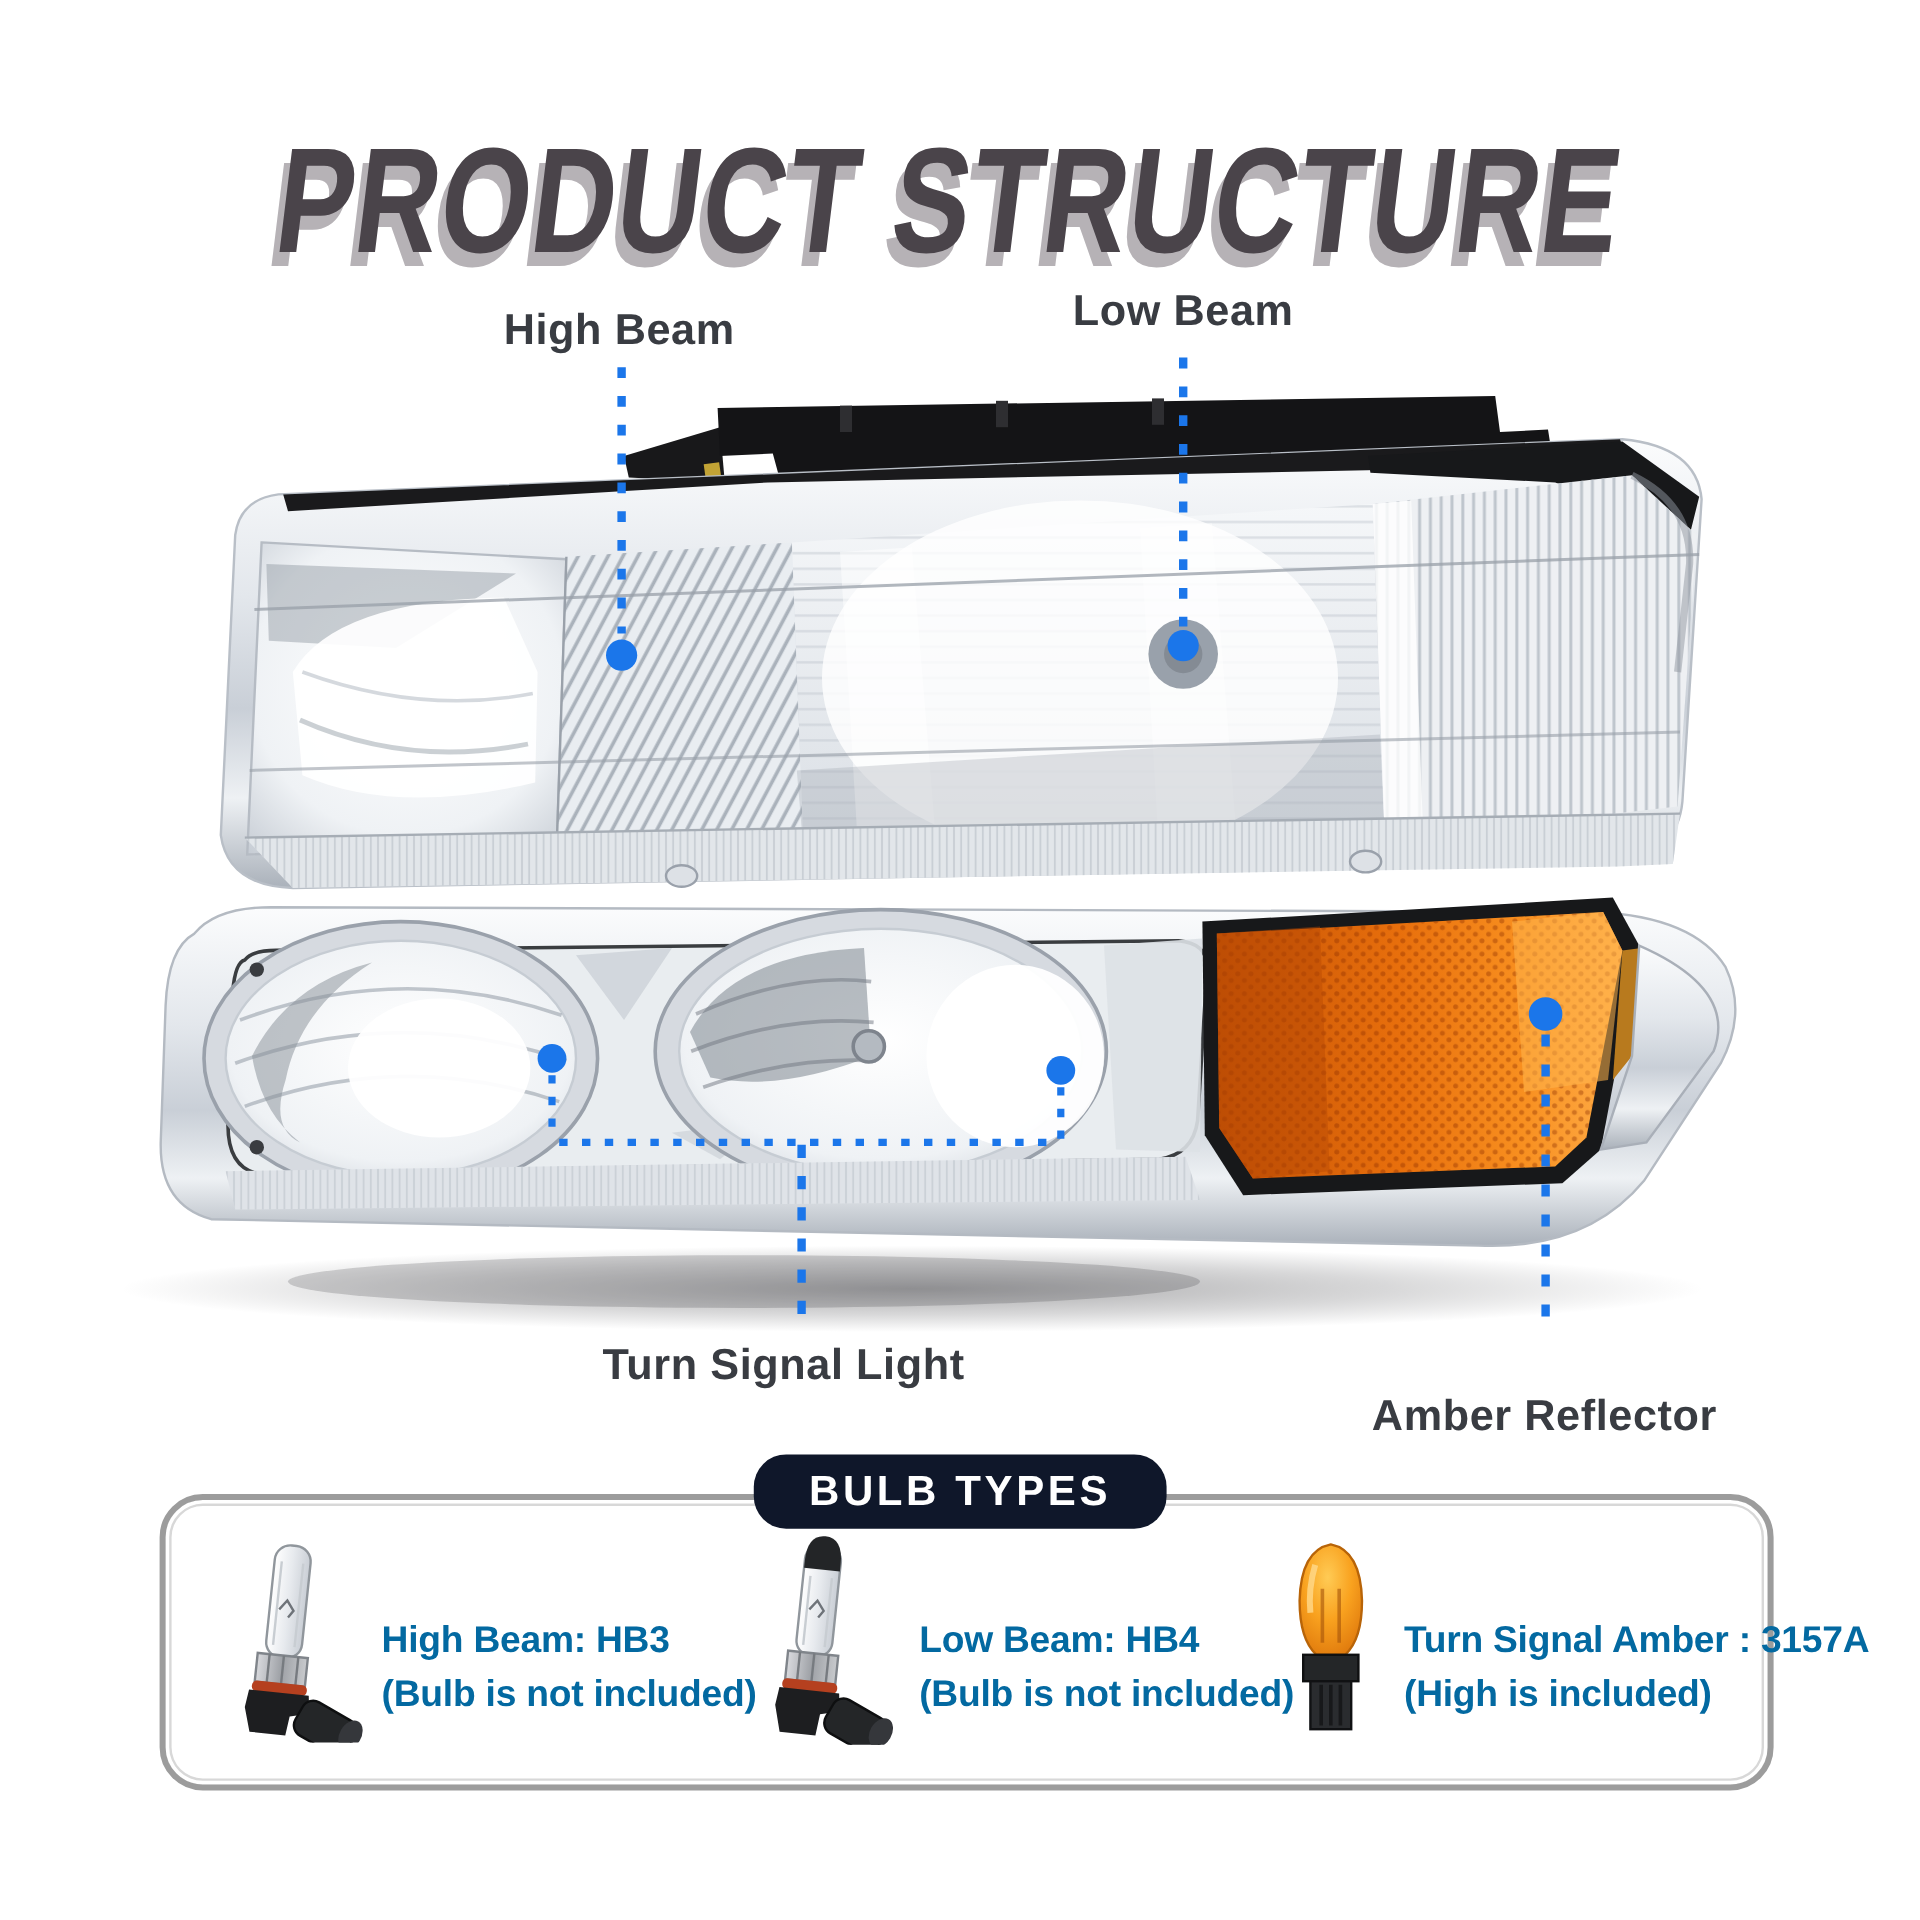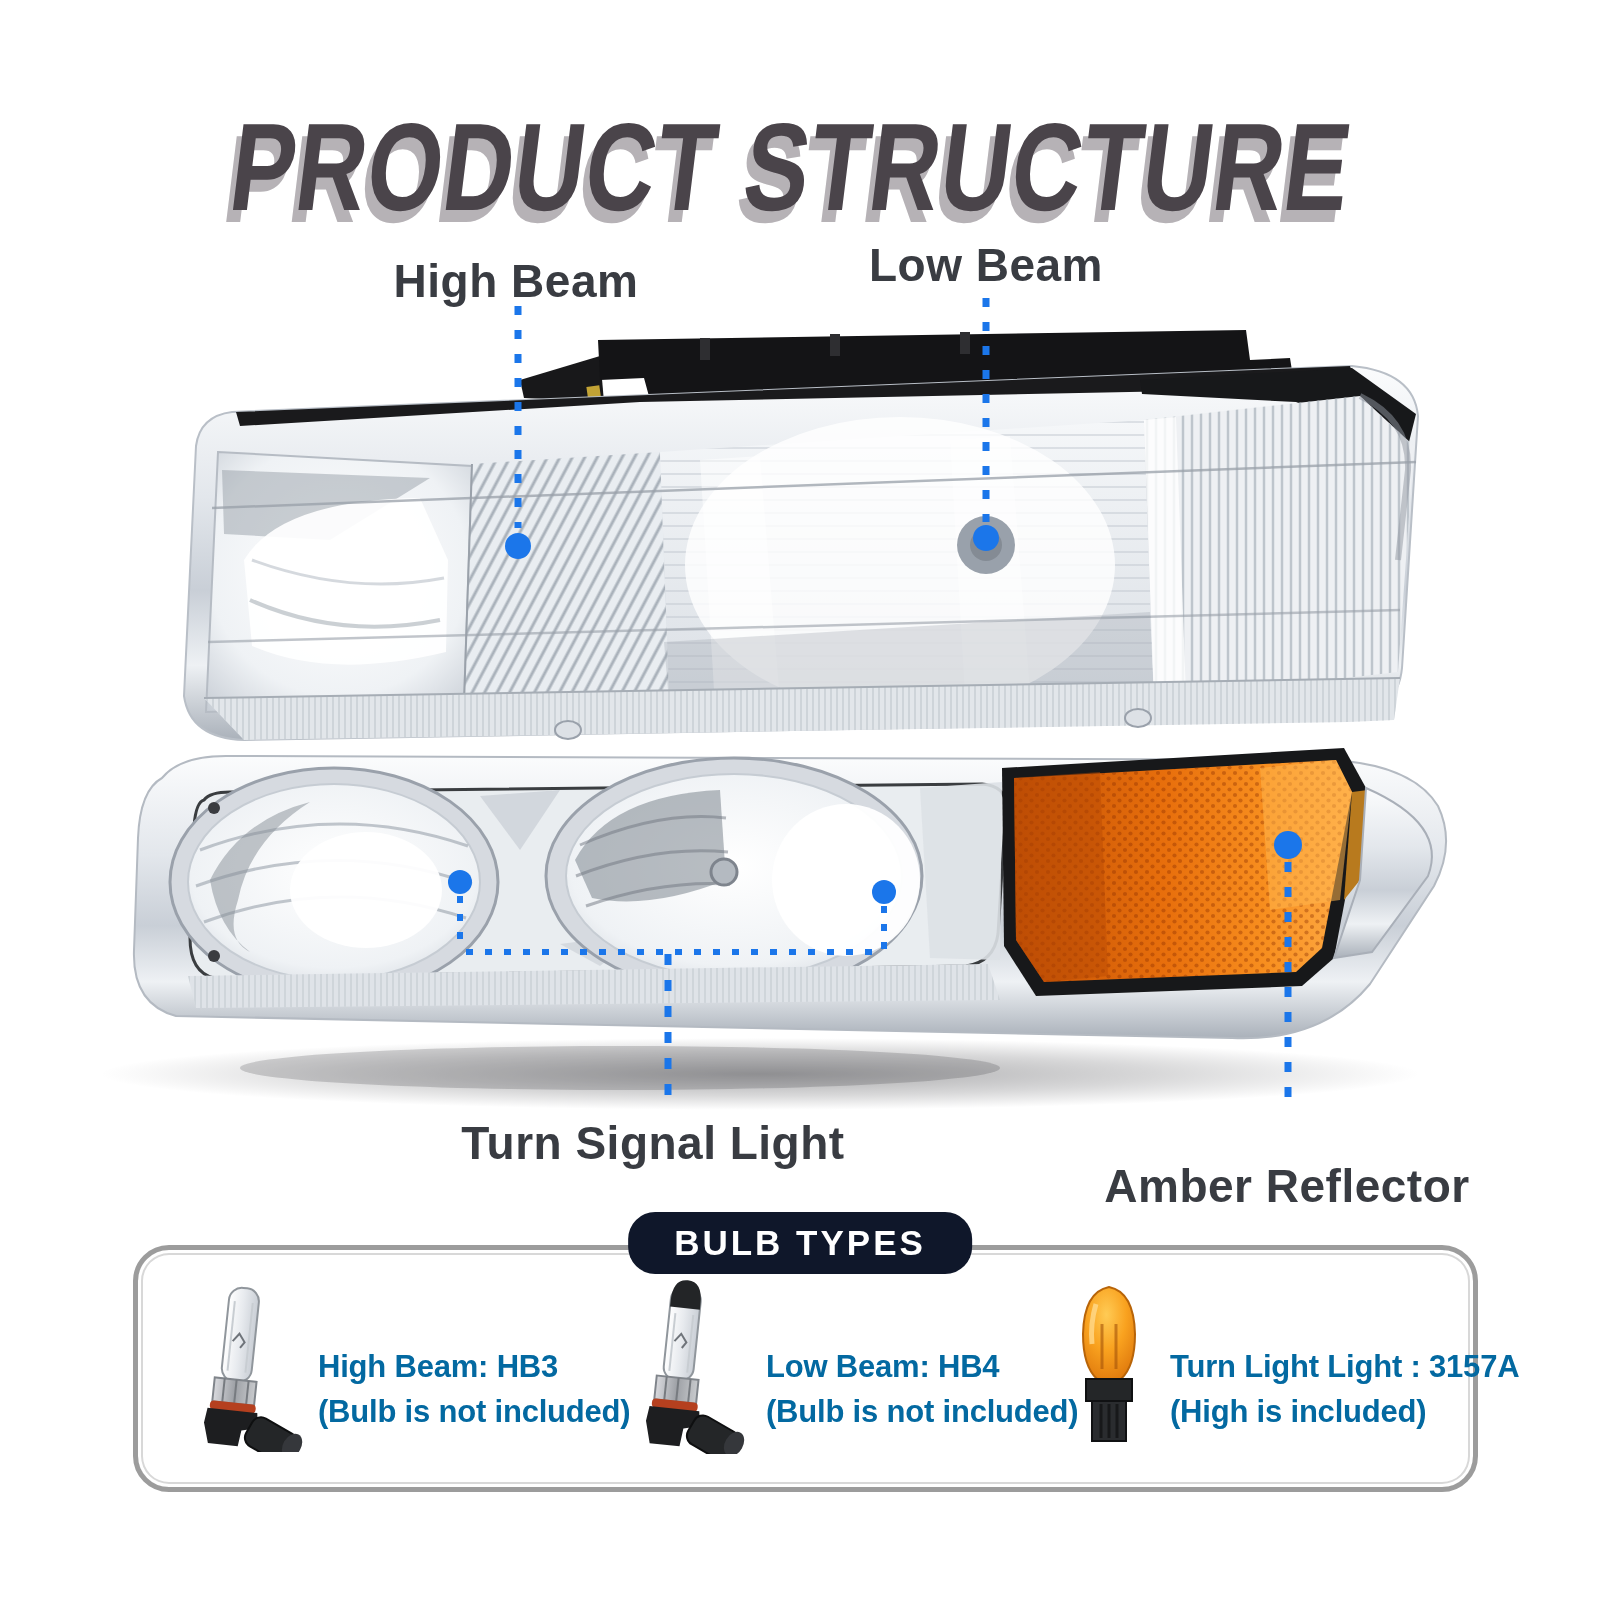--- a/index.html
+++ b/index.html
@@ -4,21 +4,21 @@
 <style>
   html,body{margin:0;padding:0;background:#fff;}
   .canvas{position:relative;width:1600px;height:1600px;background:#ffffff;overflow:hidden;
           font-family:"Liberation Sans",sans-serif;}
   
   .title-wrap{position:absolute;top:96px;left:0;width:1600px;text-align:center;}
   .title{display:inline-block;font-weight:bold;font-size:93px;letter-spacing:1px;color:#4a444a;
          transform:scale(1.04,1.34) skewX(-9deg);transform-origin:center top;
          text-shadow:-5px 9px 0 #b6b2b6;white-space:nowrap;}
   
-  .callout{position:absolute;font-weight:bold;font-size:46px;color:#393c42;text-align:center;letter-spacing:.5px;}
+  .callout{position:absolute;font-weight:bold;font-size:36px;color:#393c42;text-align:center;letter-spacing:.5px;}
   .cl-high{left:356px;top:254px;width:320px;}
   .cl-low{left:826px;top:238px;width:320px;}
   .cl-turn{left:443px;top:1116px;width:420px;}
   .cl-amber{left:1077px;top:1116px;width:420px;margin-top:43px;}
   
   .art{position:absolute;left:0;top:0;}
   
   .bulb-box{position:absolute;left:133px;top:1245px;width:1335px;height:237px;
             border:5px solid #9c9c9c;border-radius:36px;background:#fff;
             box-shadow:inset 0 0 0 3px #ffffff, inset 0 0 0 5px #d8d8d8;}
@@ -289,17 +289,17 @@
 
   <div class="bulb-text bt-1">
     <div>High Beam: HB3</div>
     <div>(Bulb is not included)</div>
   </div>
   <div class="bulb-text bt-2">
     <div>Low Beam: HB4</div>
     <div>(Bulb is not included)</div>
   </div>
   <div class="bulb-text bt-3">
-    <div>Turn Light Light : 3157A</div>
+    <div>Turn Signal Amber : 3157A</div>
     <div>(High is included)</div>
   </div>
 
 </div>
 
 </body></html>

